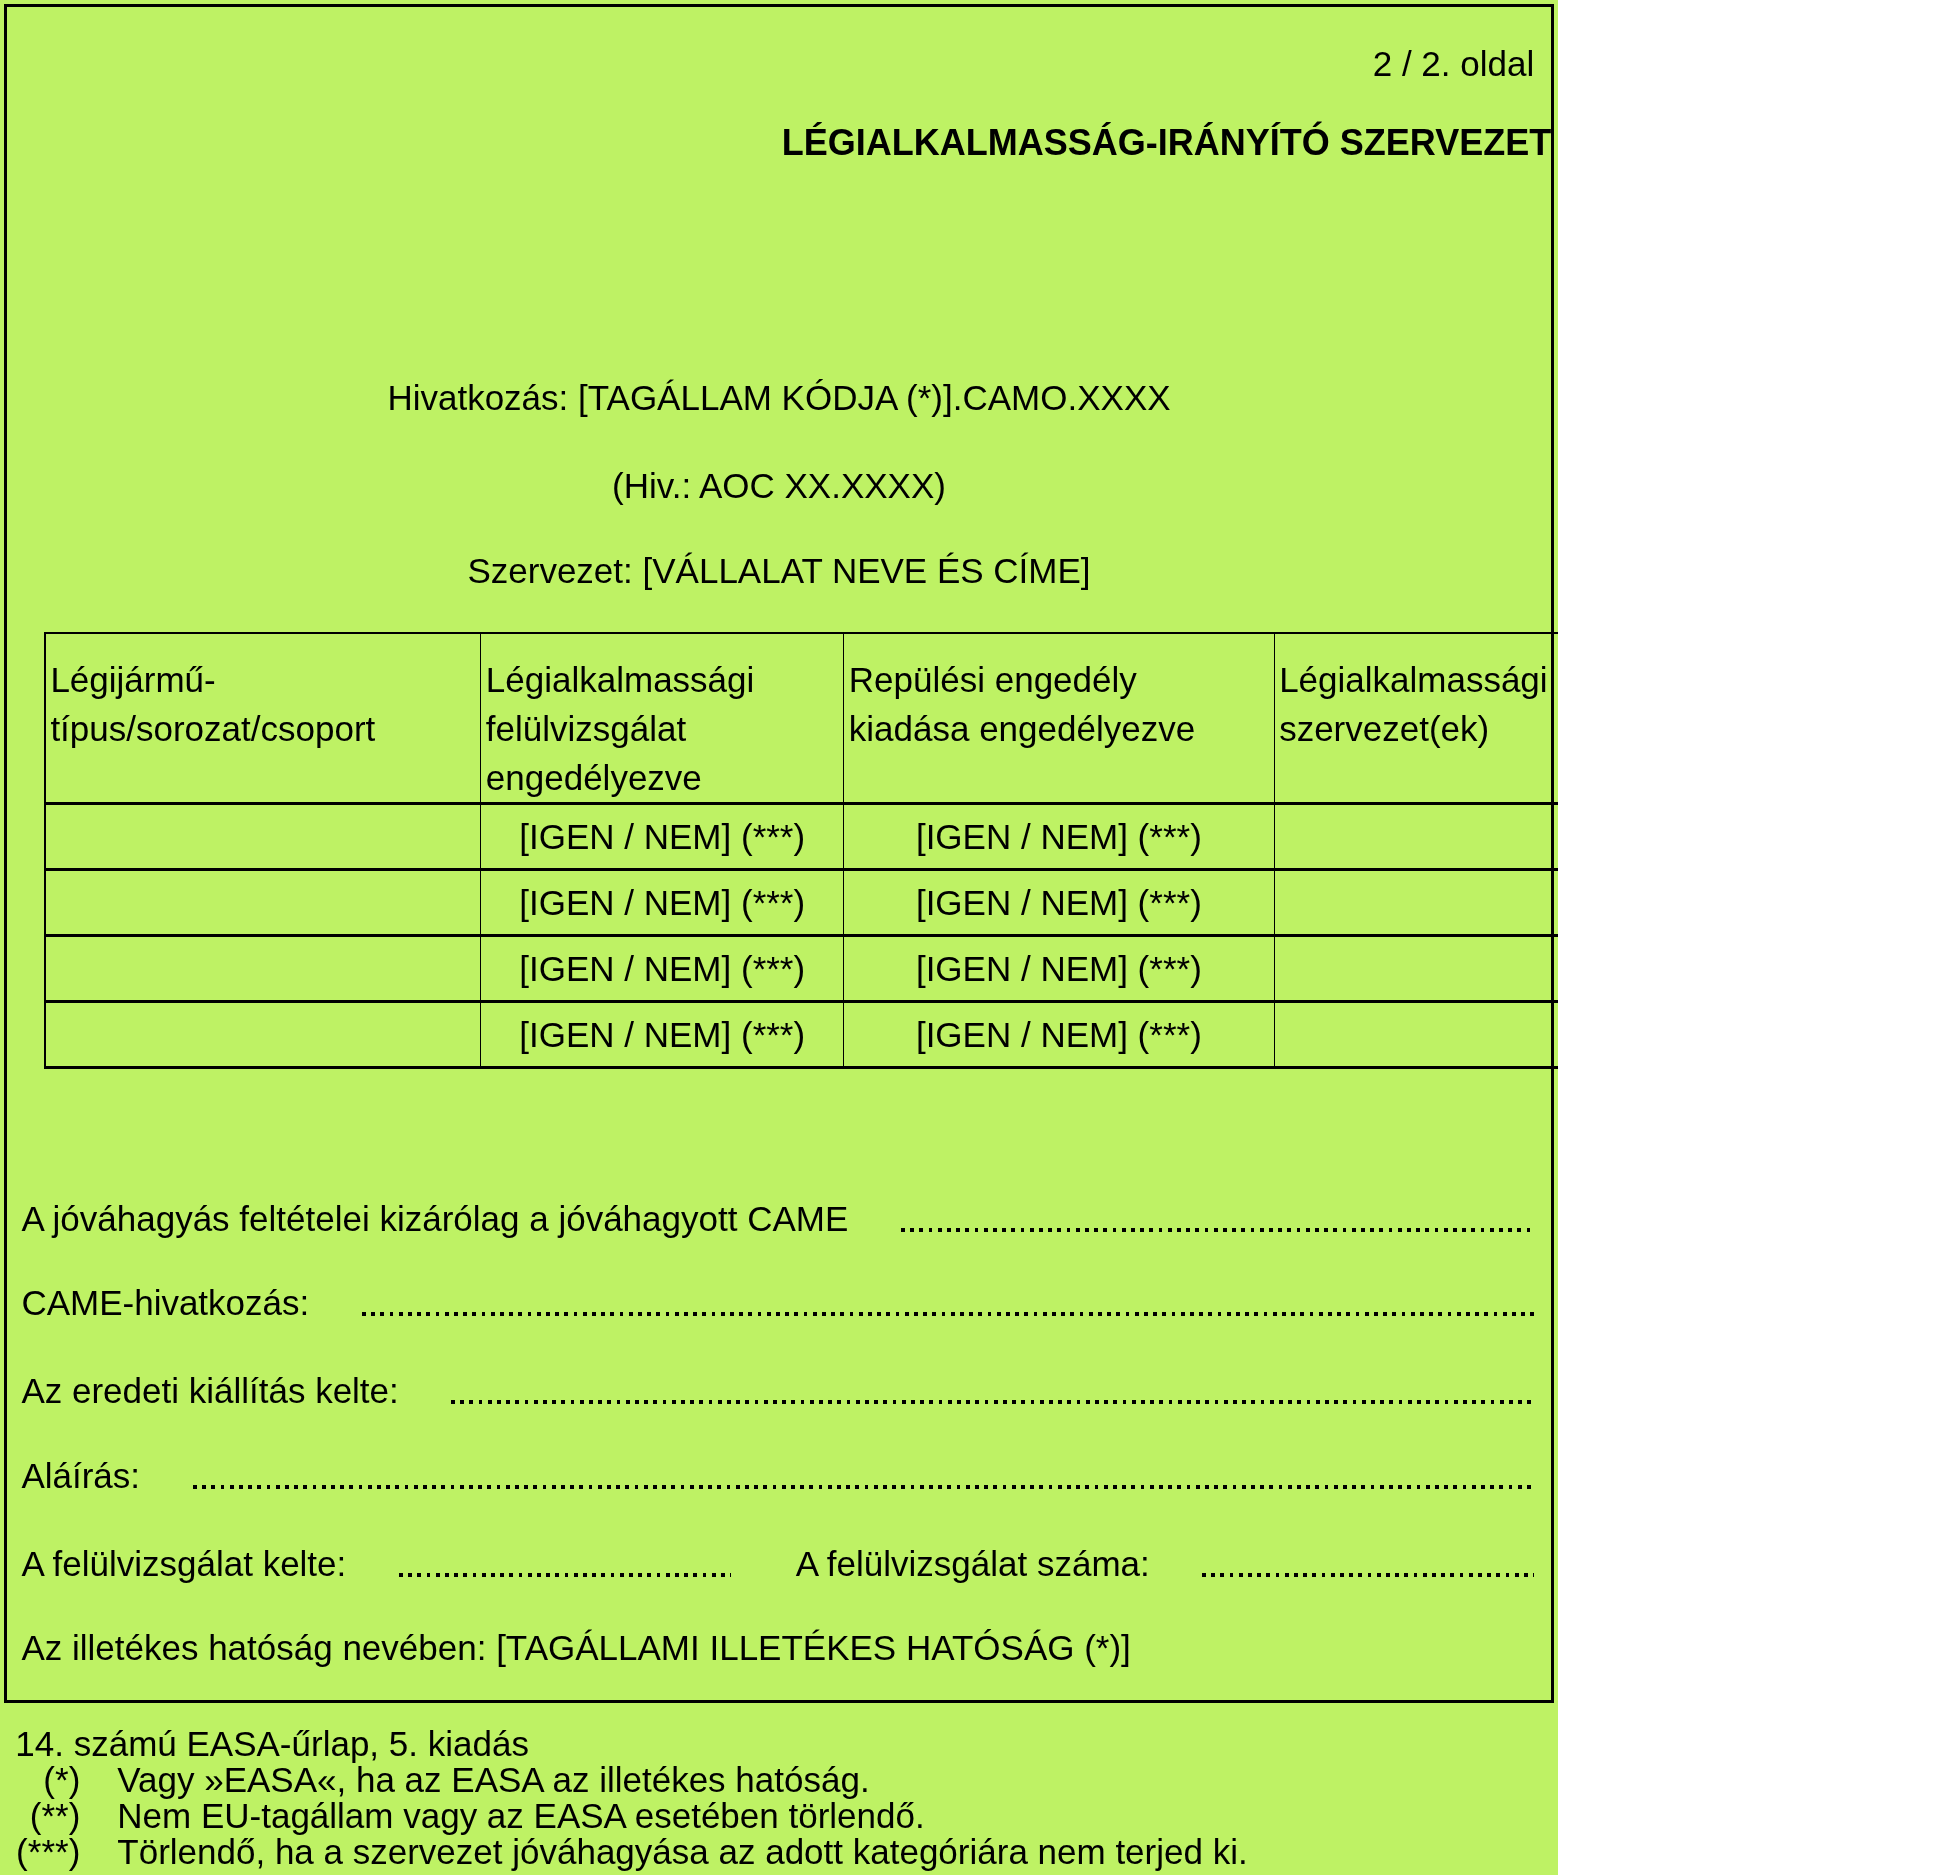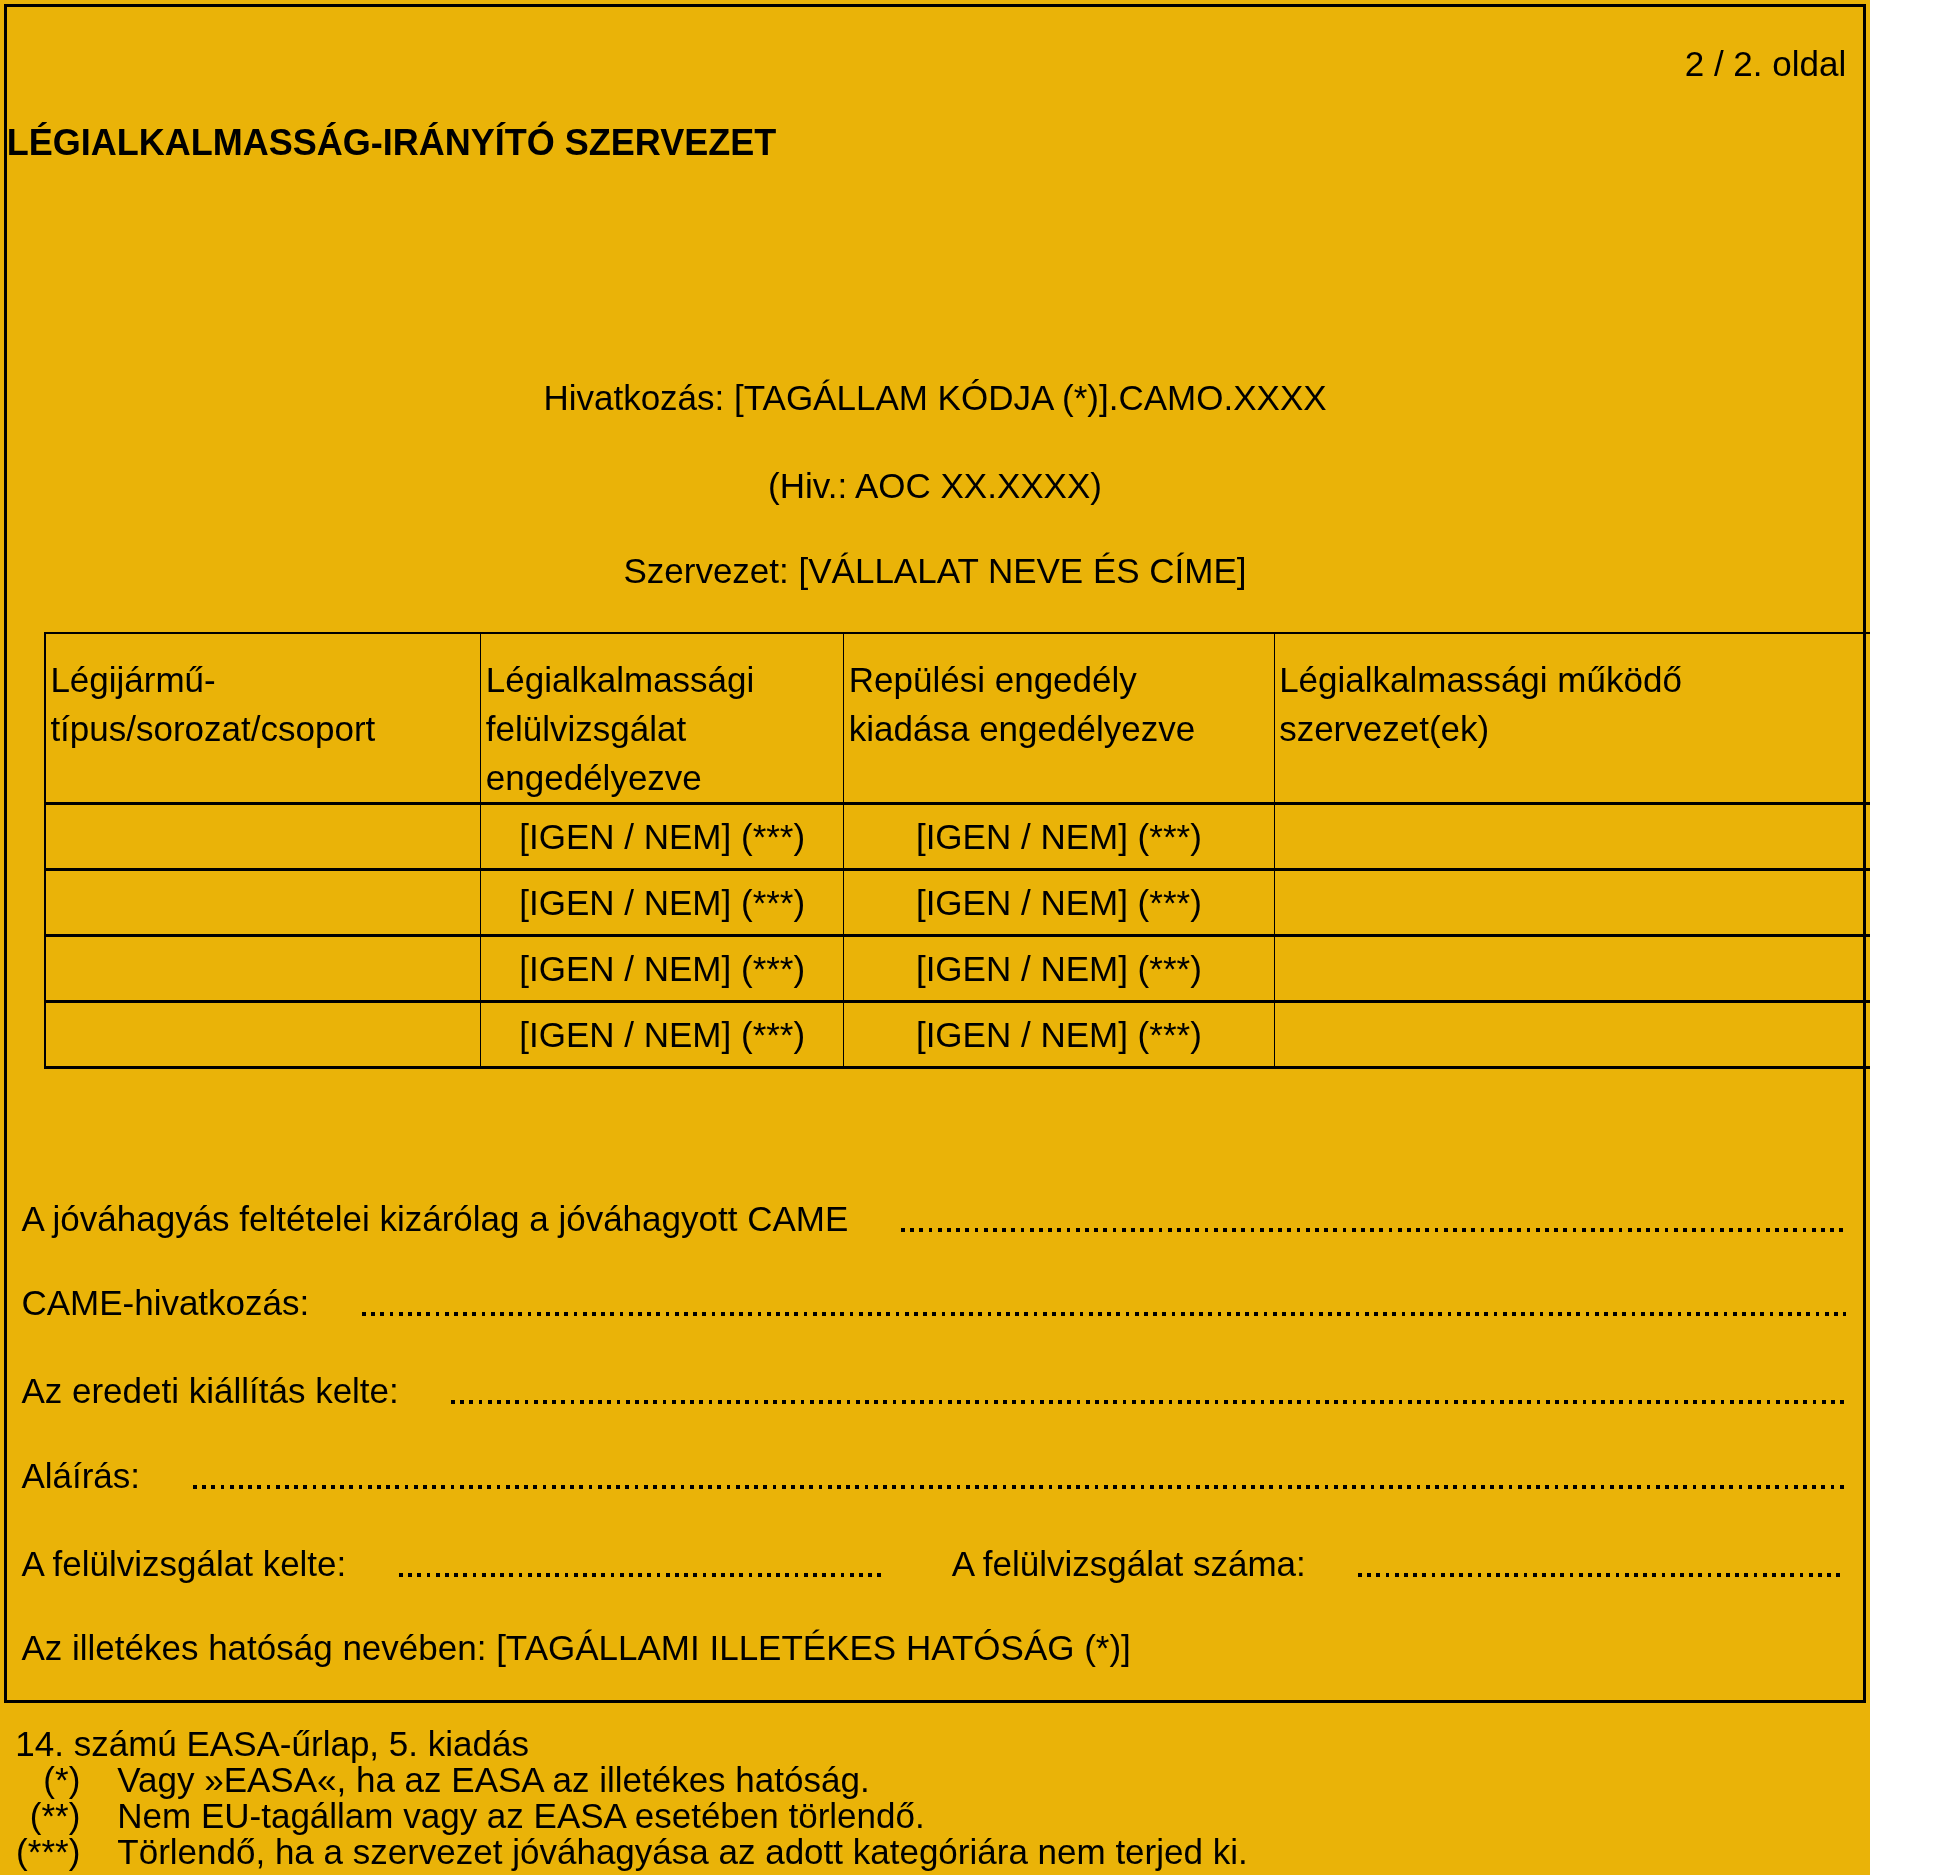--- a/index.html
+++ b/index.html
@@ -2,23 +2,23 @@
 <html style="font-size:12.3px"><head>
 <meta charset="utf-8">
 <style>
   html, body {
     margin: 0;
     padding: 0;
     background: #ffffff;
   }
   .page {
     position: relative;
-    width: 1870px;
+    width: 1558px;
     height: 1875px;
-    background: #eab308;
+    background: #bef264;
     font-family: "Liberation Sans", sans-serif;
     color: #000000;
     overflow: hidden;
   }
   .box {
     position: absolute;
     left: 3.8px;
     top: 3.8px;
     right: 3.8px;
     height: 1693px;
@@ -33,21 +33,21 @@
   .page-number {
     top: 37px;
     right: 17px;
     text-align: right;
     font-size: 35px;
     line-height: 40px;
   }
   .title-line {
     left: 0;
     right: 0;
-    text-align: left;
+    text-align: right;
     font-weight: bold;
     font-size: 36px;
     line-height: 41px;
   }
   .t1 { top: 115px; }
   .t2 { top: 202px; }
   .ref-line {
     left: 0;
     right: 0;
     text-align: center;

